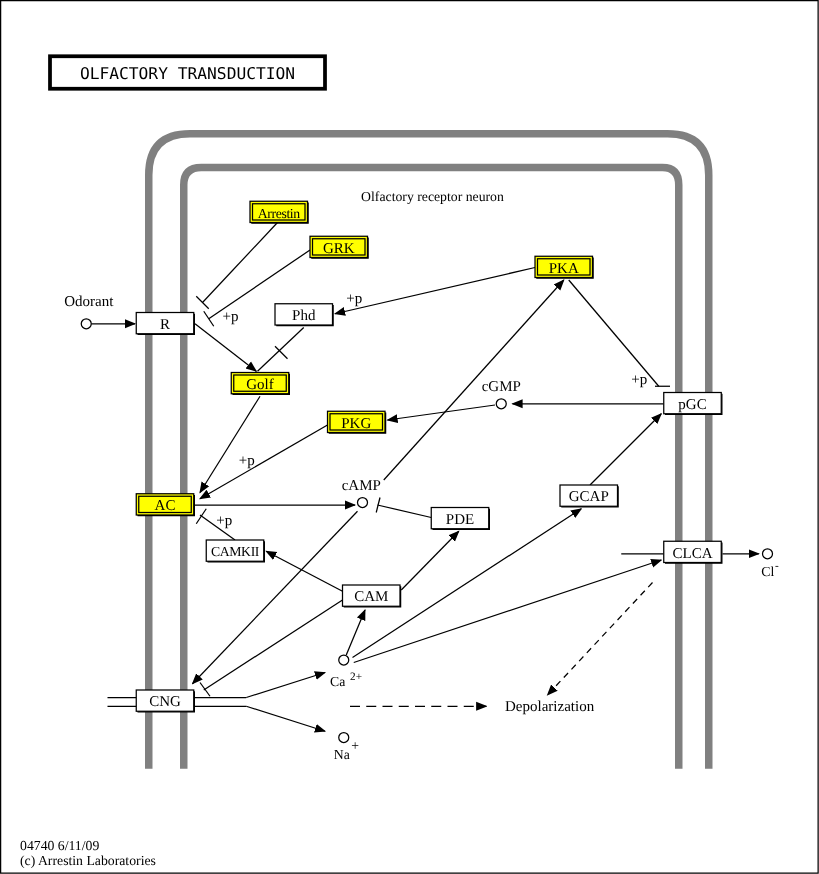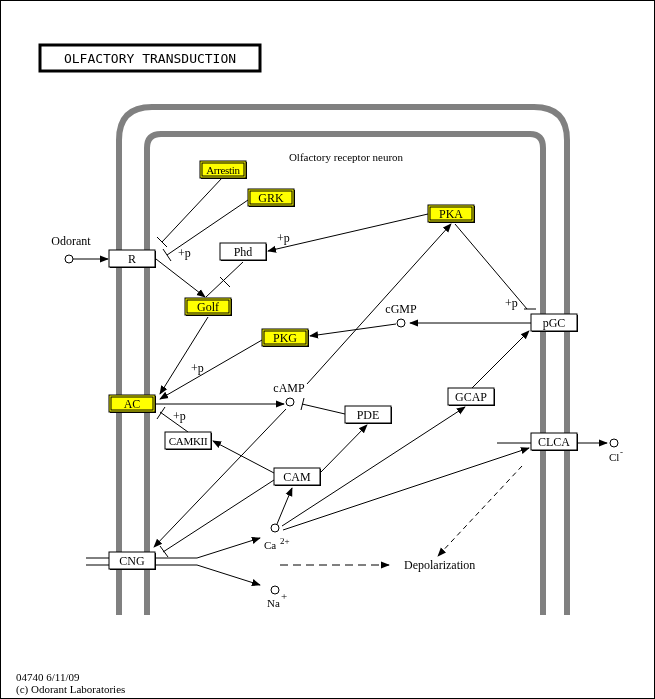--- a/index.html
+++ b/index.html
@@ -223,13 +223,13 @@
   <g>
     <circle cx="614" cy="443" r="4" fill="#fff" stroke="#000"></circle>
     <text class="ts" x="609" y="461">Cl</text>
     <text class="ts" x="620" y="455" style="font-size:9px">-</text>
   </g>
 
   <text class="t" x="404" y="569">Depolarization</text>
 </svg>
 
 <div class="footer" style="top:672px">04740 6/11/09</div>
-<div class="footer" style="top:684px">(c) Odorant Laboratories</div>
+<div class="footer" style="top:684px">(c) Arrestin Laboratories</div>
 
 </body></html>

